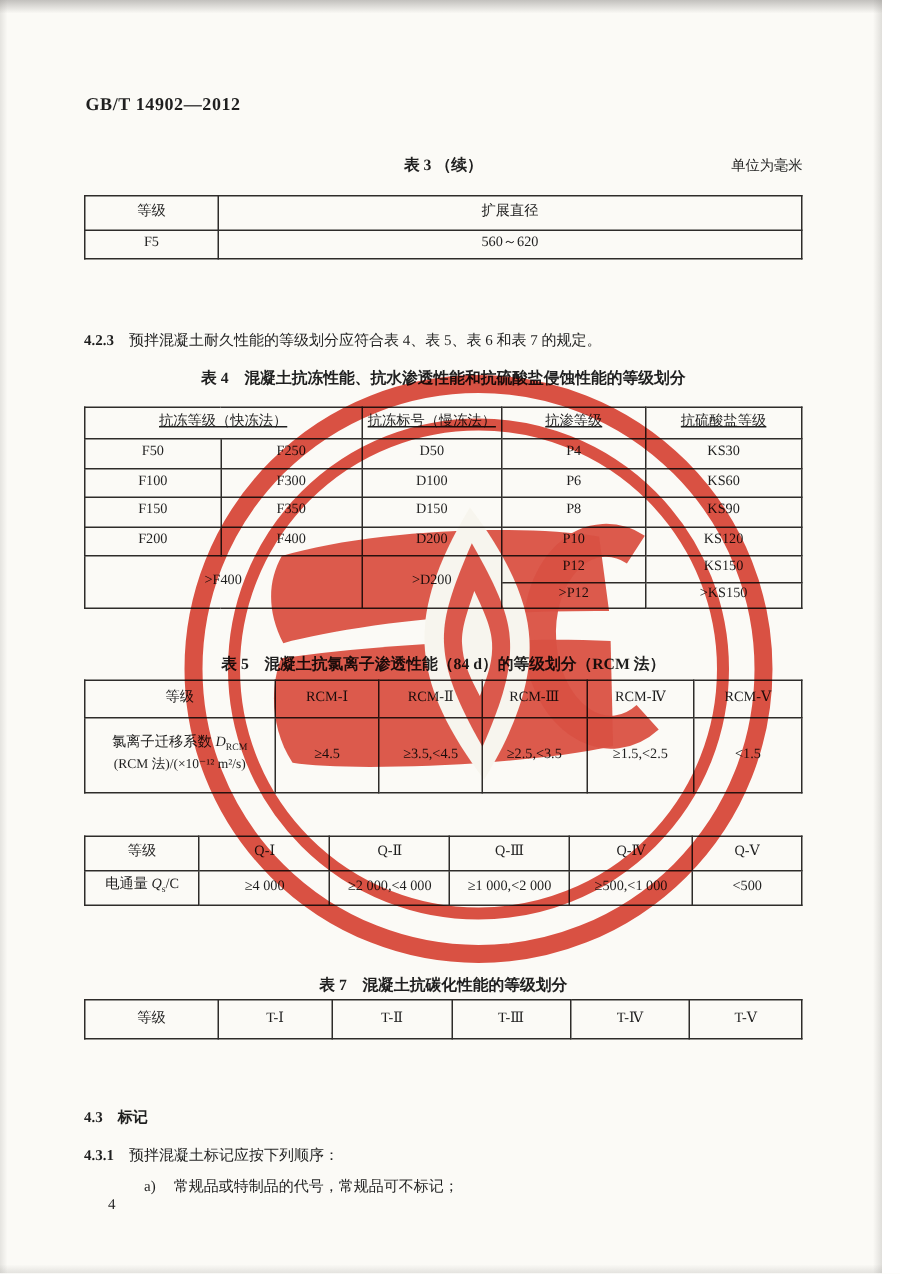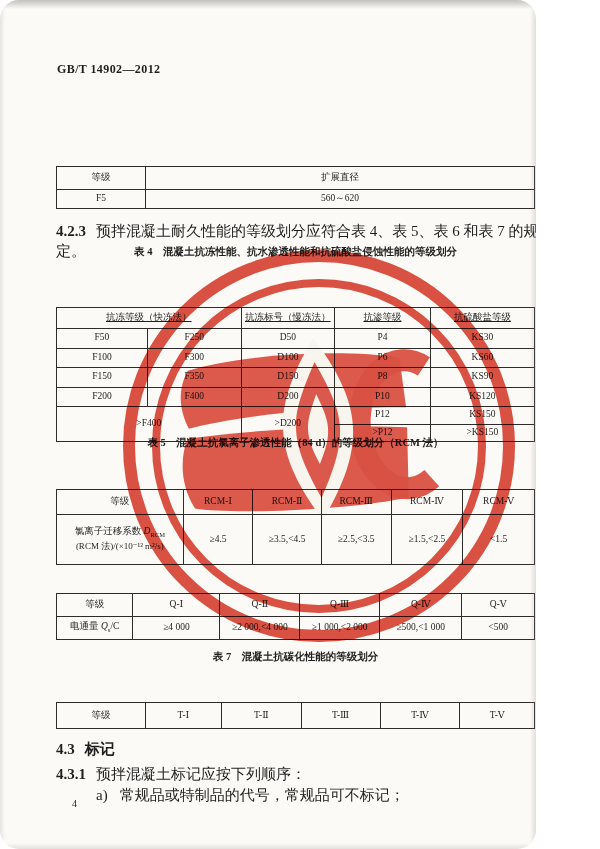--- a/index.html
+++ b/index.html
@@ -1,21 +1,20 @@
 <!DOCTYPE html>
 <html><head>
 <meta charset="utf-8">
 <style>
   html,body{margin:0;padding:0;}
   .page{
-    position:relative; width:536px; height:849px;
+    position:relative; width:588px; height:849px;
     background:#fbfaf6; overflow:hidden;
     font-family:"Liberation Serif","DejaVu Serif",serif;
     color:#1f1f1f;
-    border-radius:19px;
   }
   
   .edge-top{position:absolute;left:0;top:0;width:600px;height:9px;
     background:linear-gradient(180deg,rgba(125,122,120,.45),rgba(125,122,120,0));}
   .edge-bottom{position:absolute;left:0;bottom:0;width:600px;height:6px;
     background:linear-gradient(0deg,rgba(140,138,134,.22),rgba(140,138,134,0));}
   .edge-left{position:absolute;left:0;top:0;width:5px;height:849px;
     background:linear-gradient(90deg,rgba(140,138,134,.20),rgba(140,138,134,0));}
   .edge-right{position:absolute;right:0;top:0;width:6px;height:849px;
     background:linear-gradient(270deg,rgba(140,138,134,.25),rgba(140,138,134,0));}
@@ -26,42 +25,46 @@
 
   .caption-row{position:absolute;left:56px;width:479px;height:15px;}
   .caption-center{position:absolute;left:0;right:0;text-align:center;font-weight:bold;font-size:10.5px;}
   .unit-note{position:absolute;right:0;top:1px;font-size:9.5px;font-weight:normal;}
 
   table{border-collapse:collapse;table-layout:fixed;width:479px;background:transparent;}
   .tbl{position:absolute;left:56px;}
   th,td{border:1px solid #2e2c2a;text-align:center;vertical-align:middle;
         font-size:9.5px;font-weight:normal;padding:0 2px;line-height:1.25;
         overflow:hidden;}
-  table{border:1.5px solid #2e2c2a;margin-top:36px;}
+  table{border:1.5px solid #2e2c2a;}
   th{font-weight:normal;}
   sub{font-size:6.5px;}
   .note-cell{text-align:left;font-size:9px;padding:3px 8px 3px 8px;line-height:1.55;}
   .note-text{display:block;padding-left:2.4em;text-indent:-2.4em;}
   .lbl-cell{line-height:1.45;}
 
-  .body-line{position:absolute;left:56px;width:490px;font-size:15px;line-height:1.35;}
+  .body-line{position:absolute;left:56px;width:490px;font-size:10px;line-height:1.35;}
   .sec-num{font-weight:bold;margin-right:10px;}
   .sec-bold{font-weight:bold;}
   .page-num{position:absolute;left:72px;top:798px;font-size:10px;}
 
   .stamp{position:absolute;left:111px;top:238px;width:416px;height:416px;
     mix-blend-mode:multiply;opacity:.88;pointer-events:none;}
 </style>
 </head>
 <body>
 
 <div class="page">
 
   <div class="doc-code">GB/T 14902—2012</div>
 
+  <div class="caption-row" style="top:103px;">
+    <div class="caption-center">表 3 （续）</div>
+    <div class="unit-note">单位为毫米</div>
+  </div>
 
   <table class="tbl" style="top:130px;">
     <colgroup>
         <col style="width:18.6%">
         <col style="width:81.4%">
       </colgroup>
     <tbody>
         <tr style="height:23px;">
       <th>等级</th>
       <th>扩展直径</th>

